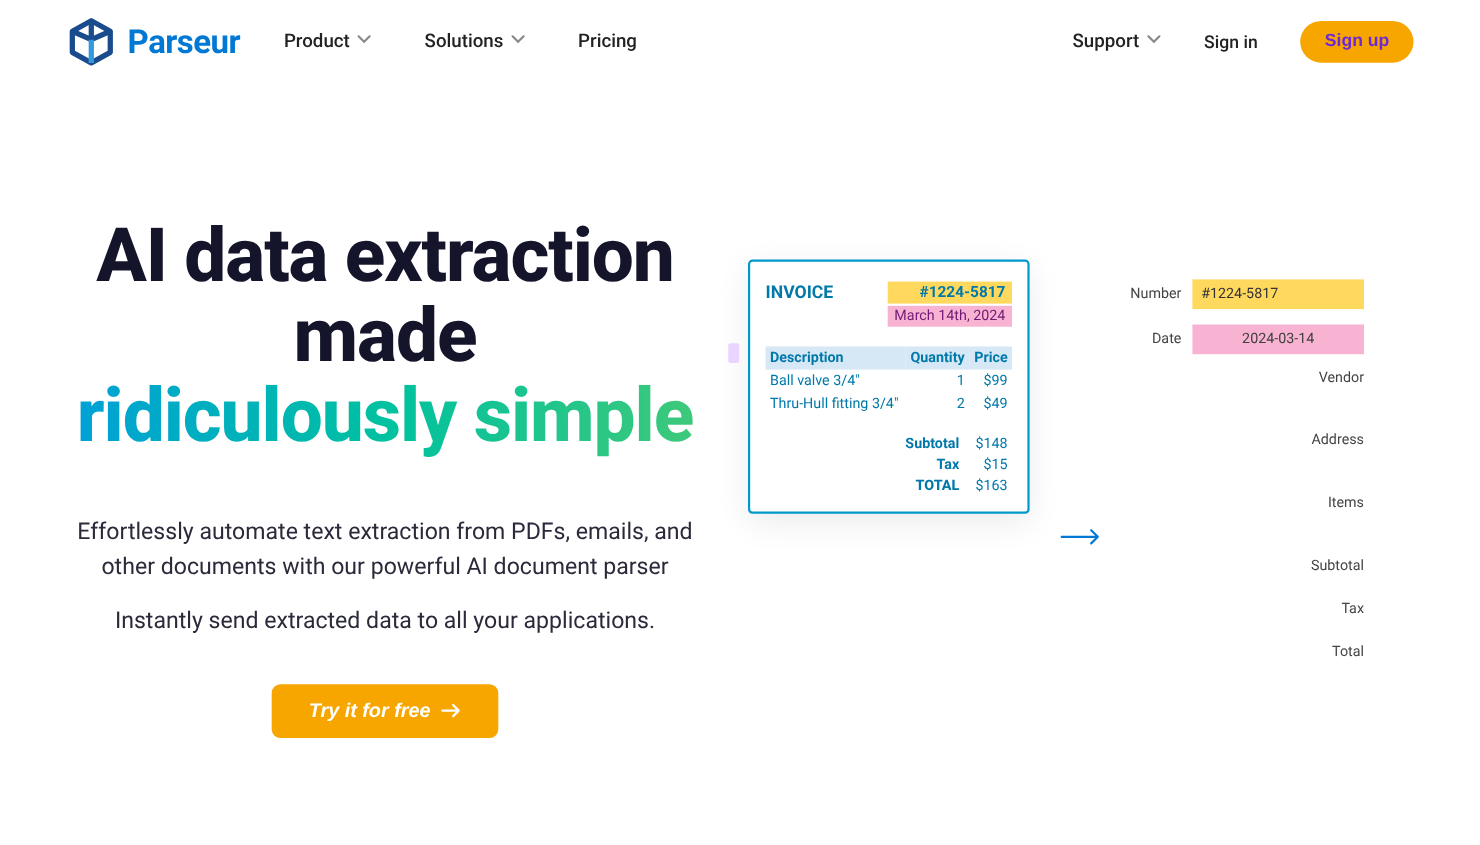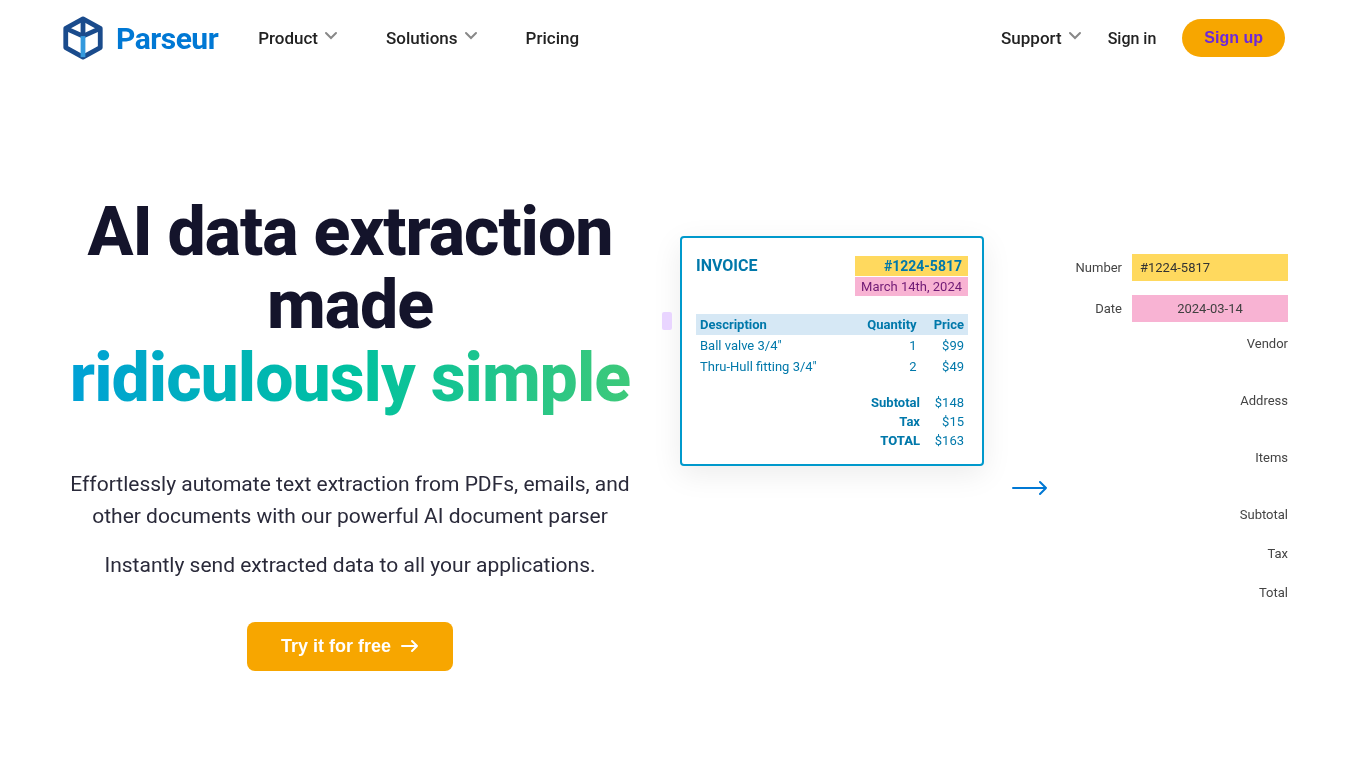--- a/index.html
+++ b/index.html
@@ -55,21 +55,21 @@
     }
     .chev-icon svg {
       width: 14px;
       height: 14px;
       display: block;
     }
     .right-nav {
       margin-left: auto;
       display: flex;
       align-items: center;
-      gap: 26px;
+      gap: 39px;
     }
     .signup-btn {
       background: #f7a600;
       color: #6d28d9;
       font-weight: 700;
       font-size: 16px;
       padding: 10px 22px;
       border-radius: 20px;
       cursor: pointer;
       border: none;
@@ -124,36 +124,37 @@
       gap: 10px;
       margin-top: 40px;
       background: #f7a600;
       color: #fff;
       font-weight: 600;
       font-size: 18px;
       padding: 14px 34px;
       border-radius: 8px;
       cursor: pointer;
       border: none;
+      font-style: italic;
     }
     .arrow-icon svg {
       width: 18px;
       height: 14px;
       display: block;
     }
     
     .hero-right {
       flex: 1;
       position: relative;
       display: flex;
       align-items: flex-start;
       padding-top: 100px;
     }
     .invoice-card {
-      width: 304px;
+      width: 256px;
       border: 2px solid #0099cc;
       border-radius: 4px;
       padding: 18px 14px 14px 14px;
       background: #fff;
       box-shadow: 0 8px 30px rgba(0,0,0,0.08);
       position: relative;
     }
     .inv-head {
       display: flex;
       justify-content: space-between;

